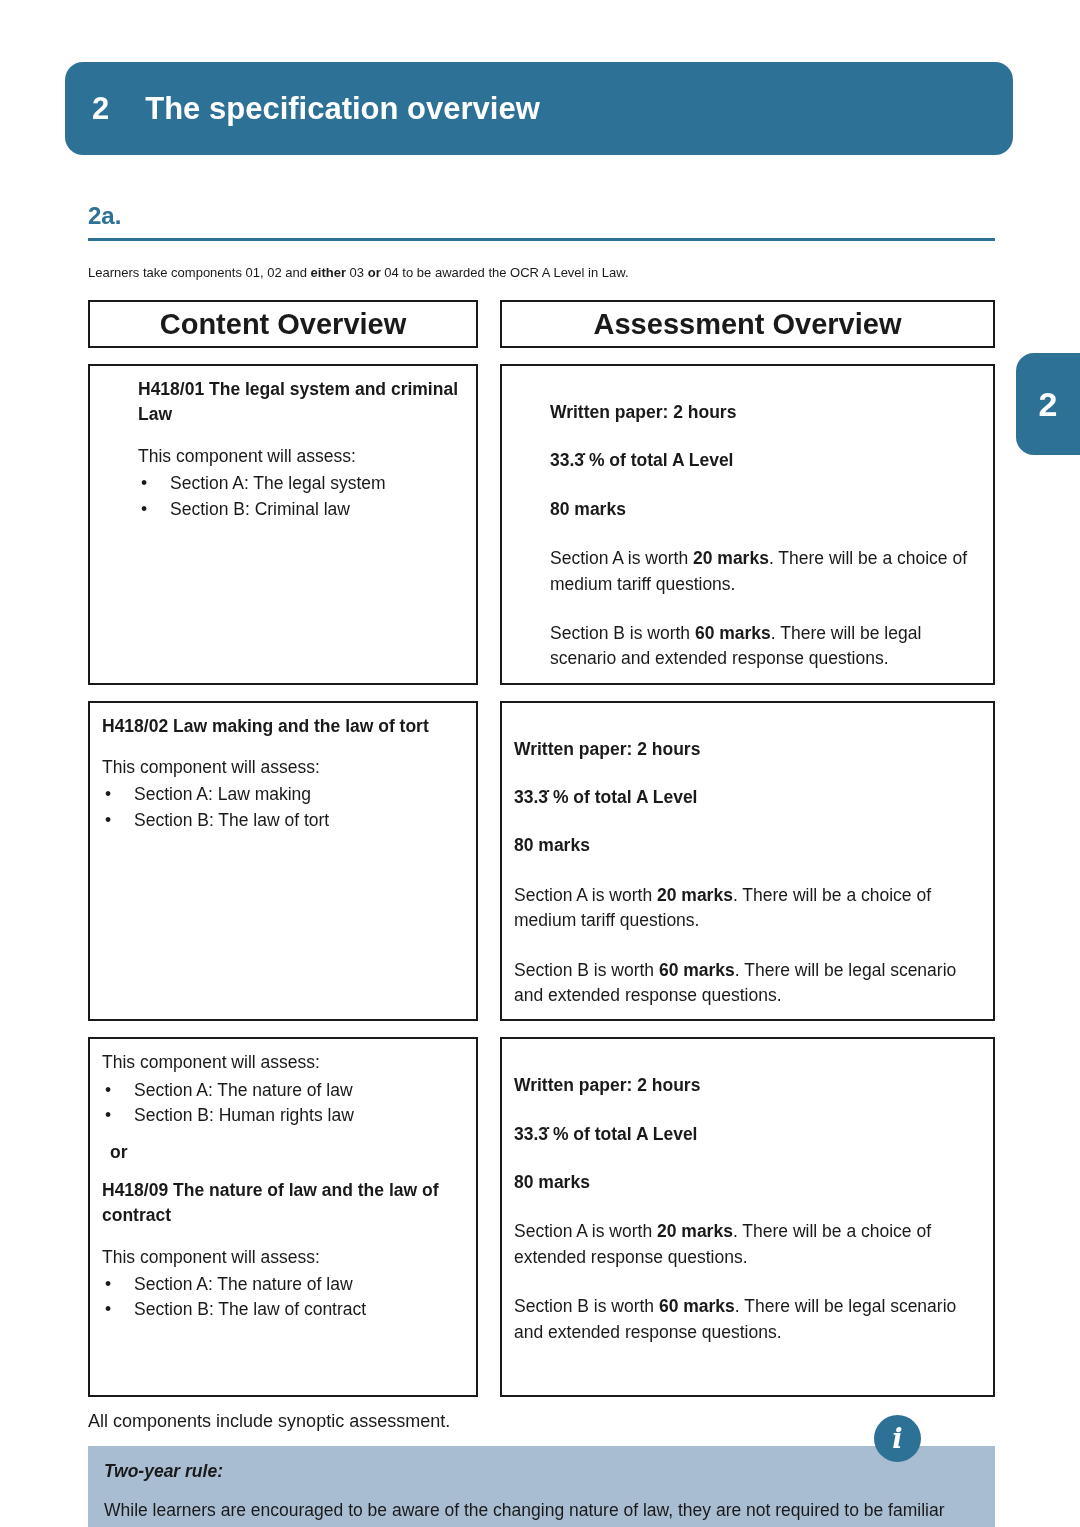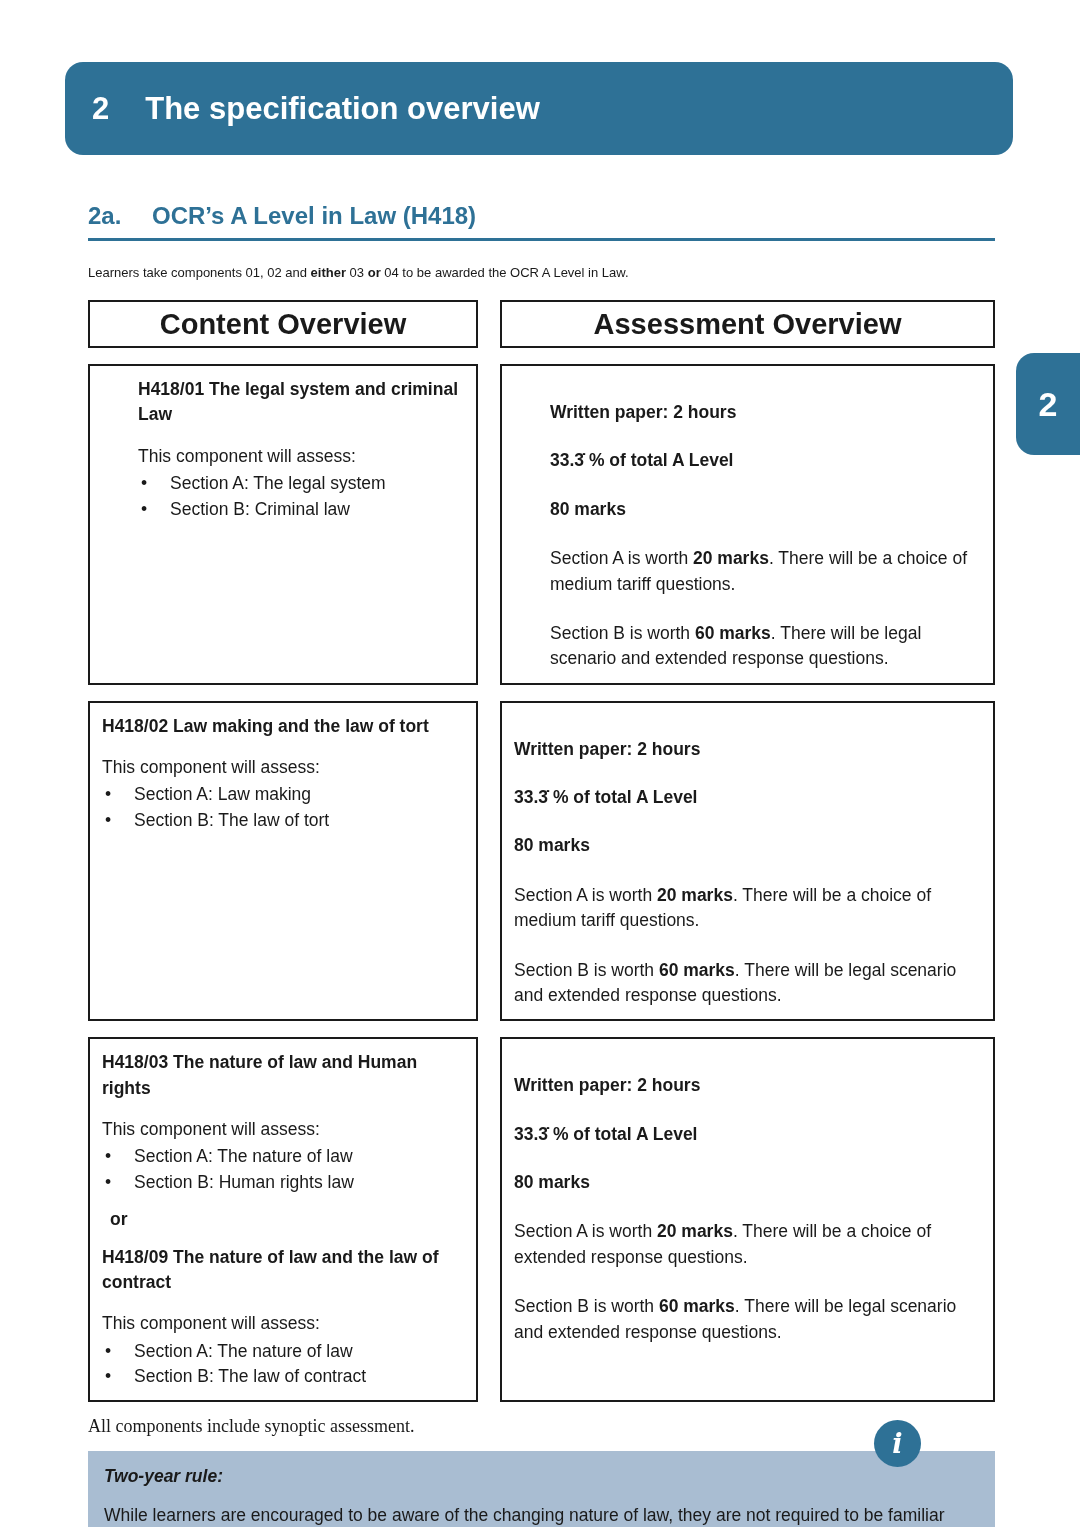--- a/index.html
+++ b/index.html
@@ -38,21 +38,21 @@
   .box-title { font-weight:bold; margin-bottom:16px; }
   .assess-label { margin-bottom:2px; }
   .bullet-row { display:flex; }
   .bullet-glyph { width:32px; flex:none; padding-left:3px; }
   .or-label { font-weight:bold; margin:12px 0 12px 8px; }
   .title2 { font-weight:bold; margin:4px 0 16px 0; }
 
   .paper-head { font-weight:bold;margin-top:23px; }
   .box-para { margin-top:24px; }
 
-  .synoptic { font-size:18px; margin-top:14px;font-family:Liberation Serif, serif; }
+  .synoptic { font-size:18px; margin-top:14px; }
 
   .info-box { position:relative; margin-top:14px; background:#a9bdd2; padding:15px 16px 18px 16px; }
   .info-title { font-weight:bold; font-size:17.5px; margin-bottom:15px;font-style:italic; }
   .info-body { font-size:17.5px; line-height:1.5; max-width:880px; }
   .info-icon { position:absolute; top:-31px; right:74px; width:47px; height:47px;
                border-radius:50%; background:#2e7196; color:#ffffff; display:flex;
                align-items:center; justify-content:center;
                font-family:"DejaVu Serif", serif; font-style:italic; font-weight:bold; font-size:27px; }
 
   .footer { position:absolute; left:65px; top:1460px; width:948px; }
@@ -73,21 +73,20 @@
   </div>
 
   <div class="side-tab">
     <span>2</span>
   </div>
 
   <div class="content">
 
     <div class="section-head">
       <span class="section-num">2a.</span>
-      <span>OCR’s A Level in Law (H418)</span>
     </div>
     <hr class="rule">
 
     <p class="intro"><span>Learners take components 01, 02 and </span><span class="b">either</span><span> 03 </span><span class="b">or</span><span> 04 to be awarded the OCR A Level in Law.</span></p>
 
     <div class="grid">
 
       <div class="box head-box">
         <span>Content Overview</span>
       </div>
@@ -129,21 +128,20 @@
       </div>
       <div class="box mh-r2">
         <div class="paper-head">Written paper: 2 hours</div>
         <div class="paper-head">33.3̇ % of total A Level</div>
         <div class="paper-head">80 marks</div>
         <p class="box-para"><span>Section A is worth </span><span class="b">20 marks</span><span>.  There will be a choice of medium tariff questions.</span></p>
         <p class="box-para"><span>Section B is worth </span><span class="b">60 marks</span><span>.  There will be legal scenario and extended response questions.</span></p>
       </div>
 
       <div class="box mh-r3">
-        <div class="box-title">H418/03 The nature of law and Human rights</div>
         <div class="assess-label">This component will assess:</div>
         <div class="bullet-row">
           <span class="bullet-glyph">•</span>
           <span>Section A: The nature of law</span>
         </div>
         <div class="bullet-row">
           <span class="bullet-glyph">•</span>
           <span>Section B: Human rights law</span>
         </div>
         <div class="or-label">or</div>

